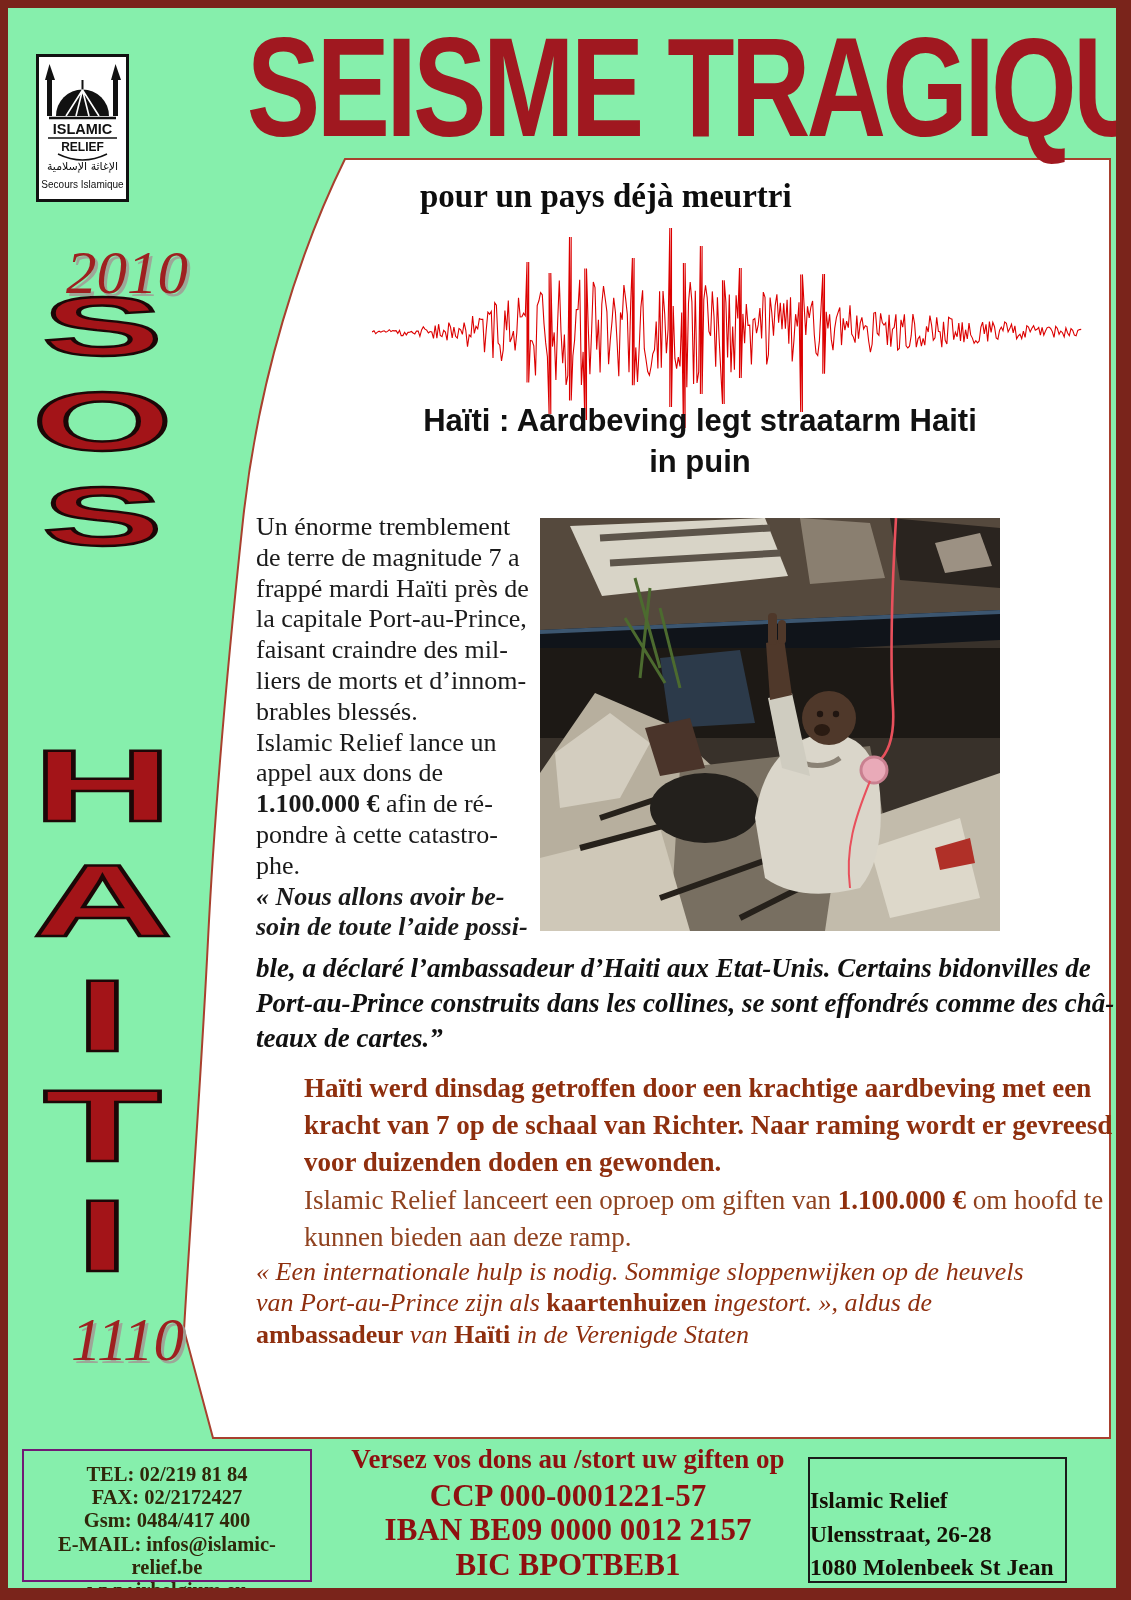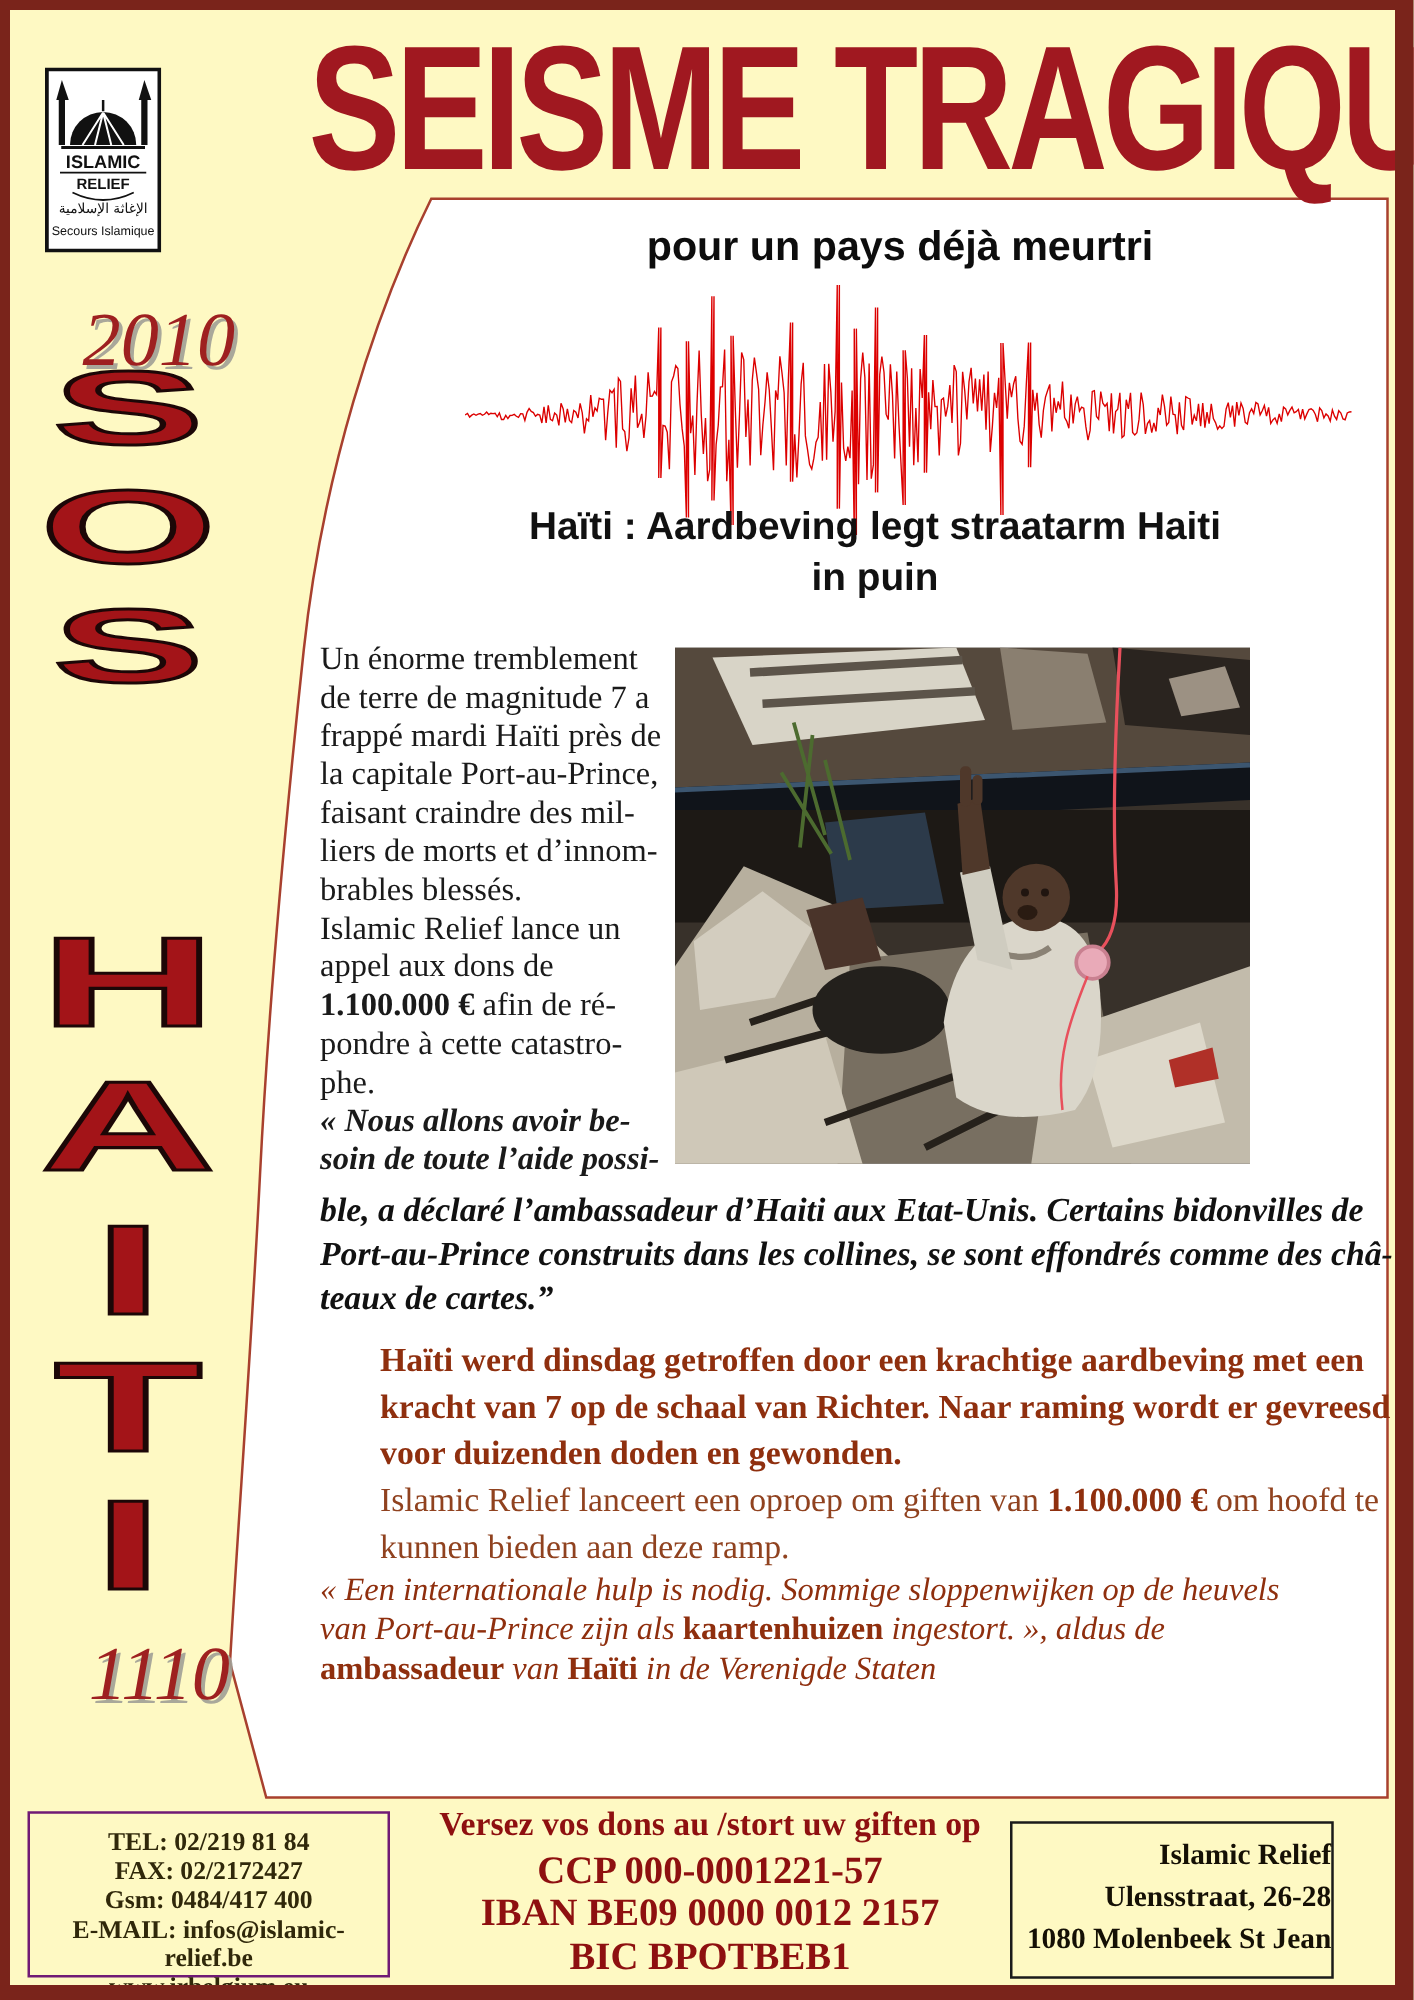--- a/index.html
+++ b/index.html
@@ -1,27 +1,27 @@
 <!DOCTYPE html>
 <html><head>
 <meta charset="utf-8">
 <style>
   html,body{margin:0;padding:0;background:#888;}
-  .page{position:relative;width:1131px;height:1600px;background:#fef9c3;overflow:hidden;
+  .page{position:relative;width:1131px;height:1600px;background:#86efac;overflow:hidden;
         font-family:"Liberation Serif",serif;margin:0 auto;}
   .abs{position:absolute;}
   .frame{position:absolute;inset:0;border-top:8px solid #7A241B;border-left:8px solid #7A241B;
          border-right:15px solid #7A241B;border-bottom:12px solid #7A241B;pointer-events:none;z-index:6;}
   #panel-svg{position:absolute;left:0;top:0;z-index:1;}
   .content{position:absolute;inset:0;z-index:2;}
   
   .title{left:225px;top:16px;width:872px;text-align:center;font-family:"Liberation Sans",sans-serif;
          font-weight:900;font-size:116px;letter-spacing:-4px;color:#A01820;white-space:nowrap;
          transform:scale(.95,1.22);transform-origin:top center;line-height:1;}
-  .subtitle{left:420px;top:178px;width:600px;text-align:center;font-family:Liberation Sans, sans-serif;
+  .subtitle{left:420px;top:178px;width:600px;text-align:left;font-family:Liberation Serif, serif;
             font-weight:900;font-size:33px;color:#0d0d0d;white-space:nowrap;}
   .nl-head{font-family:"Liberation Sans",sans-serif;font-weight:900;font-size:31px;color:#111;
            left:360px;width:680px;text-align:center;white-space:nowrap;}
   
   .yr{font-style:italic;font-weight:normal;font-size:61px;color:#9E2020;
       text-shadow:3px 3px 0 rgba(160,158,150,.9);font-family:"Liberation Serif",serif;margin-left:36px;}
   .bigletter{left:20px;width:165px;text-align:center;font-family:"Liberation Sans",sans-serif;
              font-weight:900;color:#A31418;line-height:1;
              -webkit-text-stroke:2.5px #1c0707;transform-origin:top center;}
   .l-sos{font-size:88px;transform:scale(2.05,.95);}
@@ -34,21 +34,21 @@
   .nlbold{white-space:nowrap;font-weight:bold;font-size:27px;line-height:37.2px;color:#8F2F0E;}
   .nlreg{white-space:nowrap;font-size:27px;line-height:37.2px;color:#90421F;}
   .nlreg b{color:#8F2F0E;}
   .nlq{white-space:nowrap;font-style:italic;font-size:26px;line-height:31.3px;color:#8F2F0E;}
   .nlq b{font-style:normal;}
   
   .cbox{left:22px;top:1449px;width:290px;height:133px;border:2px solid #701a75;box-sizing:border-box;
         text-align:center;padding-top:12px;font-weight:bold;font-size:20.5px;line-height:23.2px;color:#30280a;}
   .donate{left:322px;width:492px;text-align:center;font-weight:bold;color:#8E1010;white-space:nowrap;}
   .abox{left:808px;top:1457px;width:259px;height:126px;border:2px solid #1b1b1b;box-sizing:border-box;
-        text-align:right;padding-top:9px;font-weight:bold;font-size:23.5px;line-height:33.5px;color:#151005;}
+        text-align:left;padding-top:25px;font-weight:bold;font-size:23.5px;line-height:33.5px;color:#151005;}
 </style>
 </head>
 <body>
 
 <div class="page">
 
   <svg id="panel-svg" width="1131" height="1600" viewBox="0 0 1131 1600">
     <path d="M 345 159 C 300 250 258 380 243 520 C 228 660 215 800 208 940
              C 201 1080 191 1210 184 1330 L 213 1438 L 1110 1438 L 1110 159 Z" fill="#ffffff" stroke="#A8402E" stroke-width="2"></path>
   </svg>

